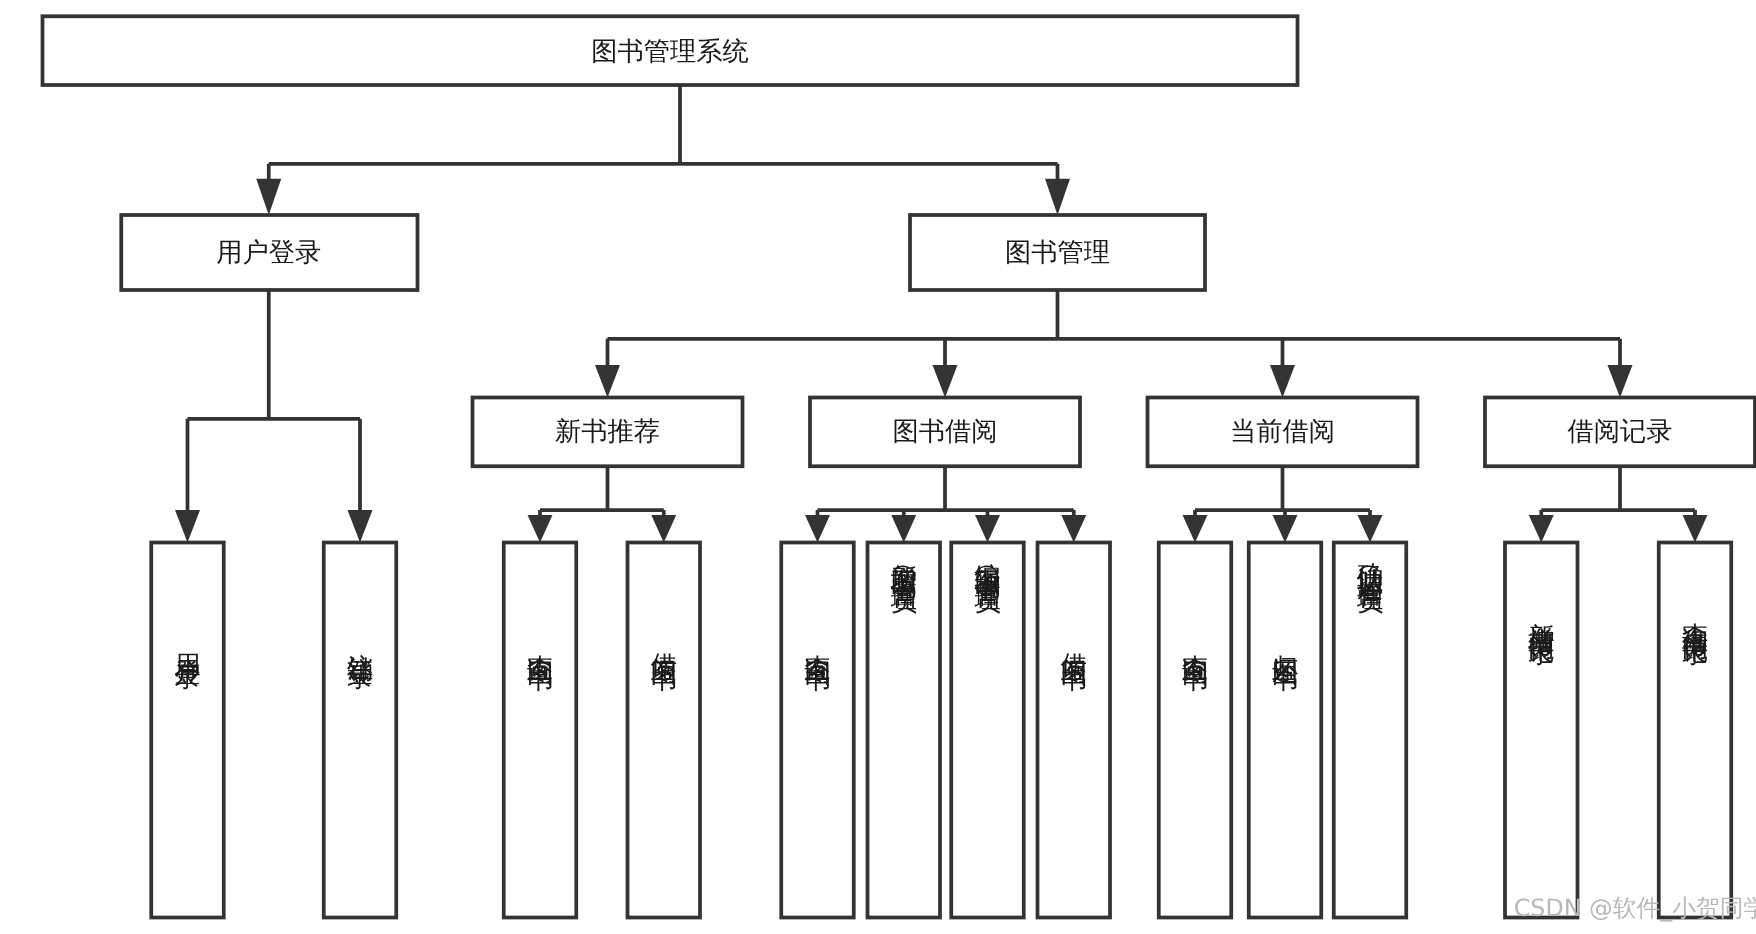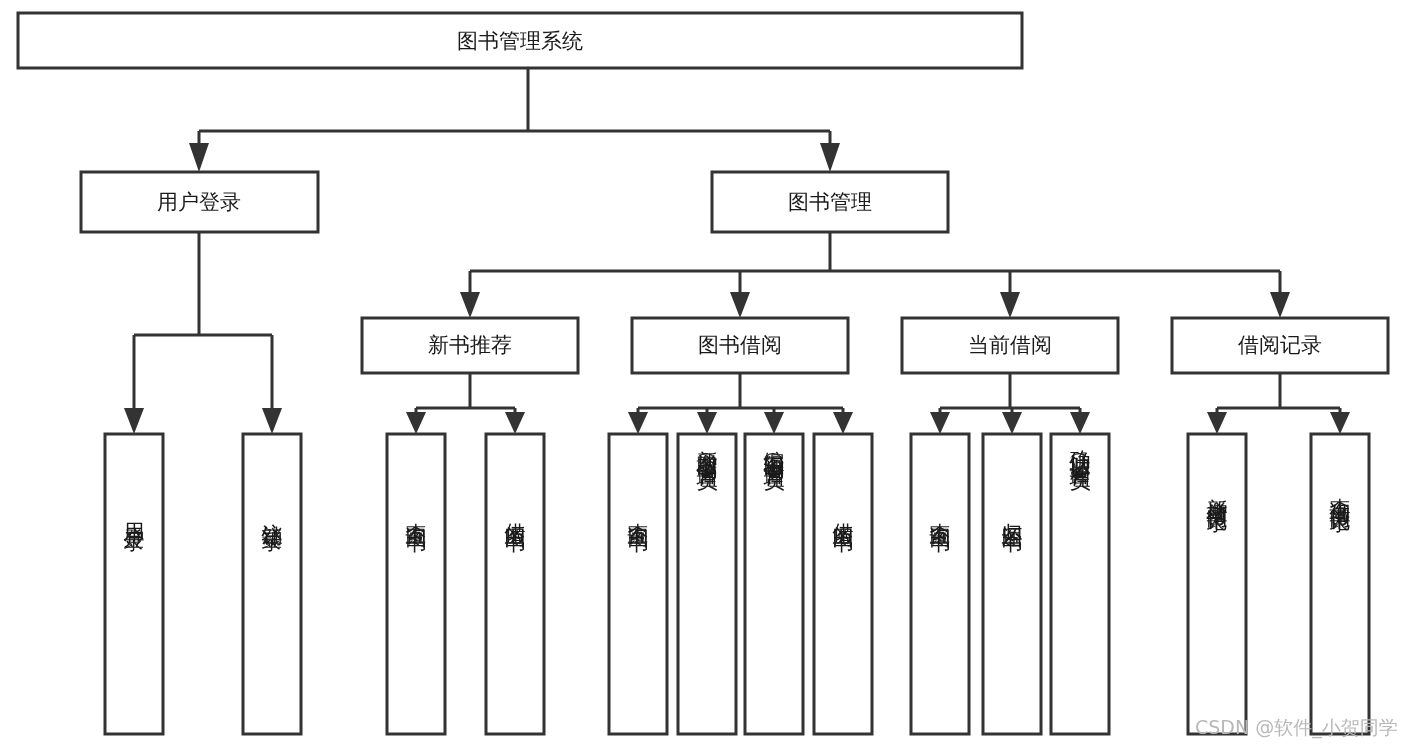--- a/index.html
+++ b/index.html
@@ -9,21 +9,21 @@
   }
   body {
     width: 1405px;
     height: 747px;
     font-family: "DejaVu Sans", "Liberation Sans", sans-serif;
     overflow: hidden;
     position: relative;
   }
   #diagram-root {
     position: absolute;
-    top: 0; left: 0;
+    top: 0; left: 16px;
     width: 1161px;
     height: 747px;
   }
   svg.canvas {
     display: block;
     width: 1405px;
     height: 747px;
   }
   .node-box {
     fill: #ffffff;

